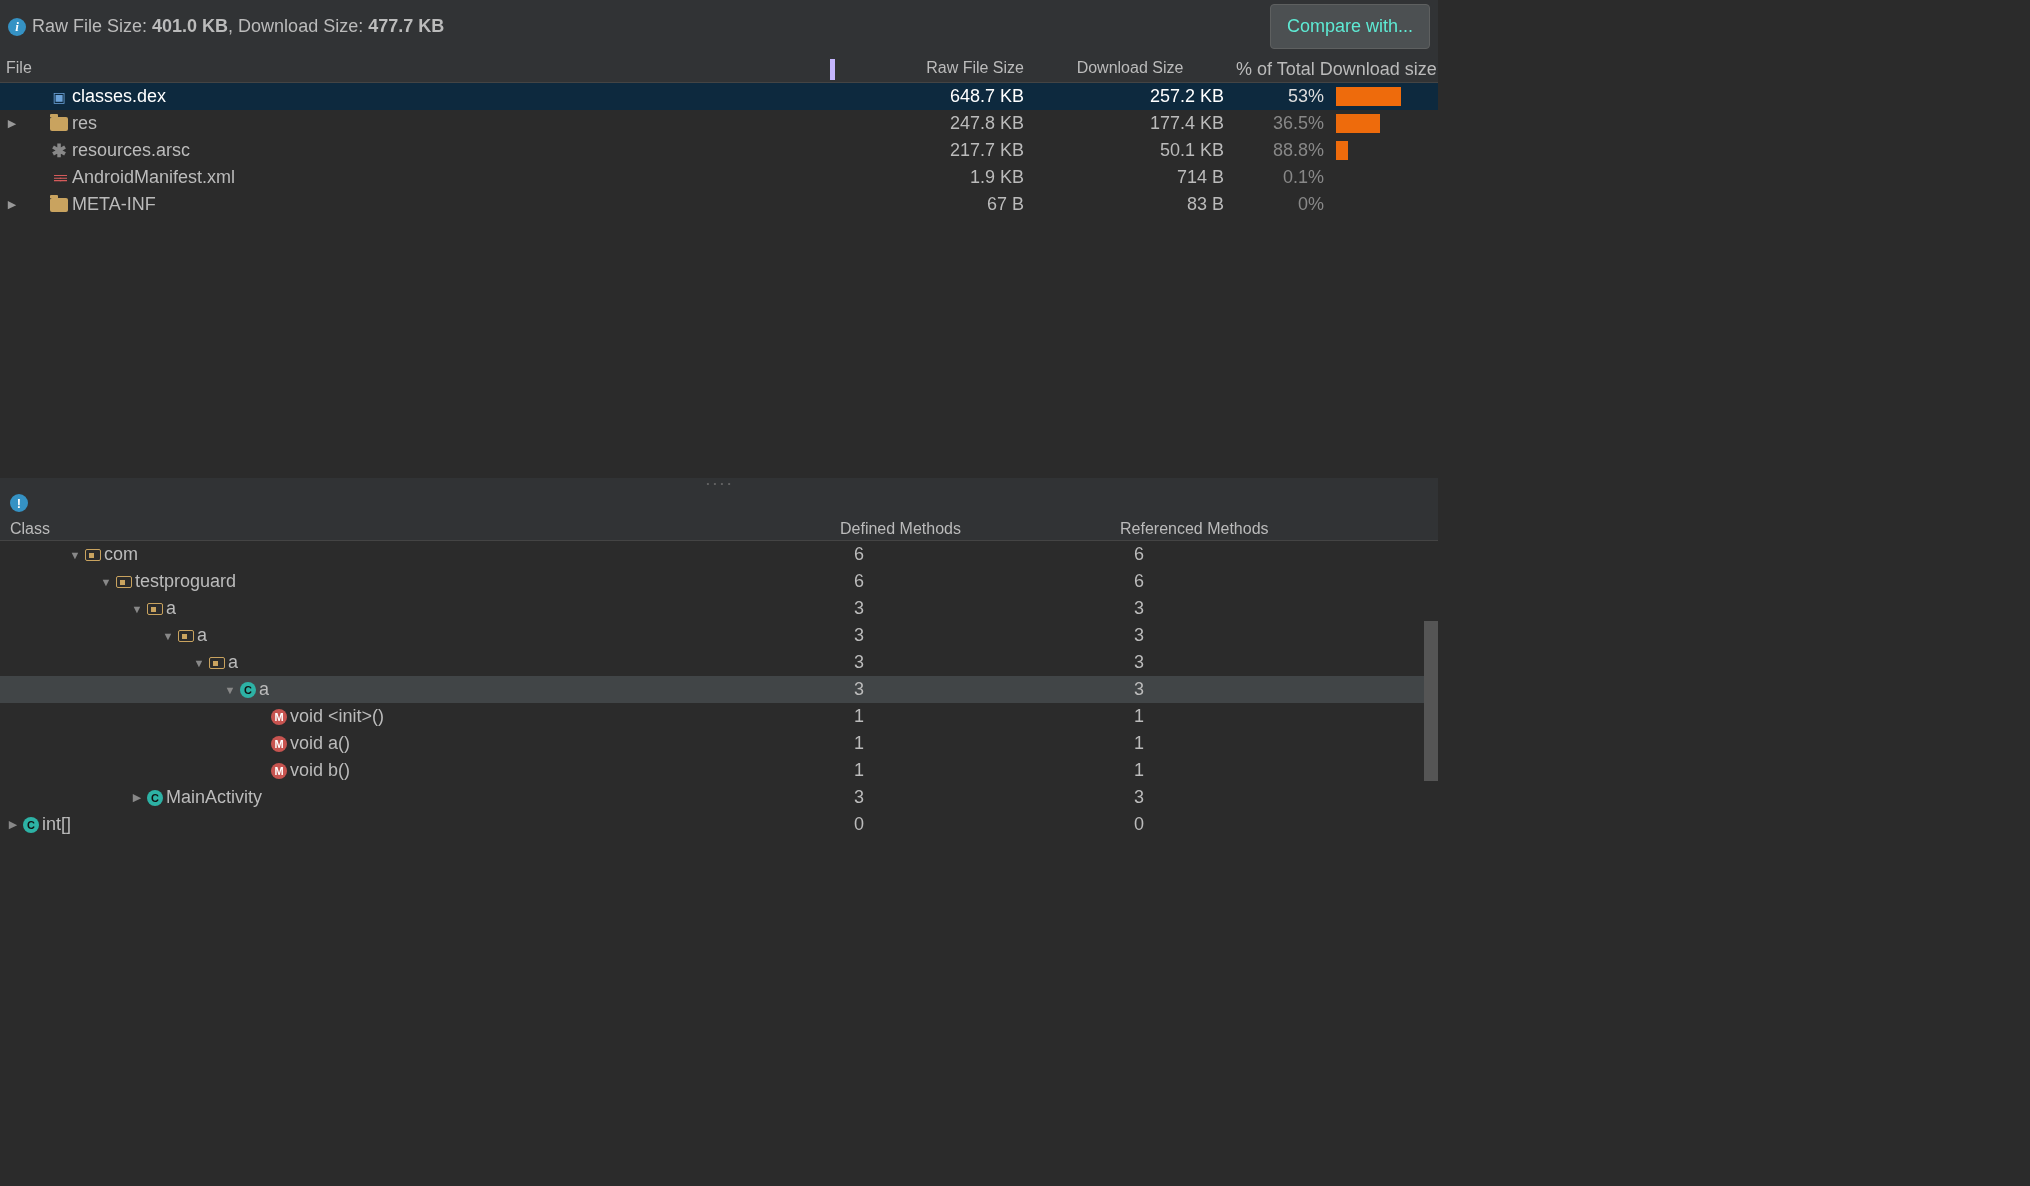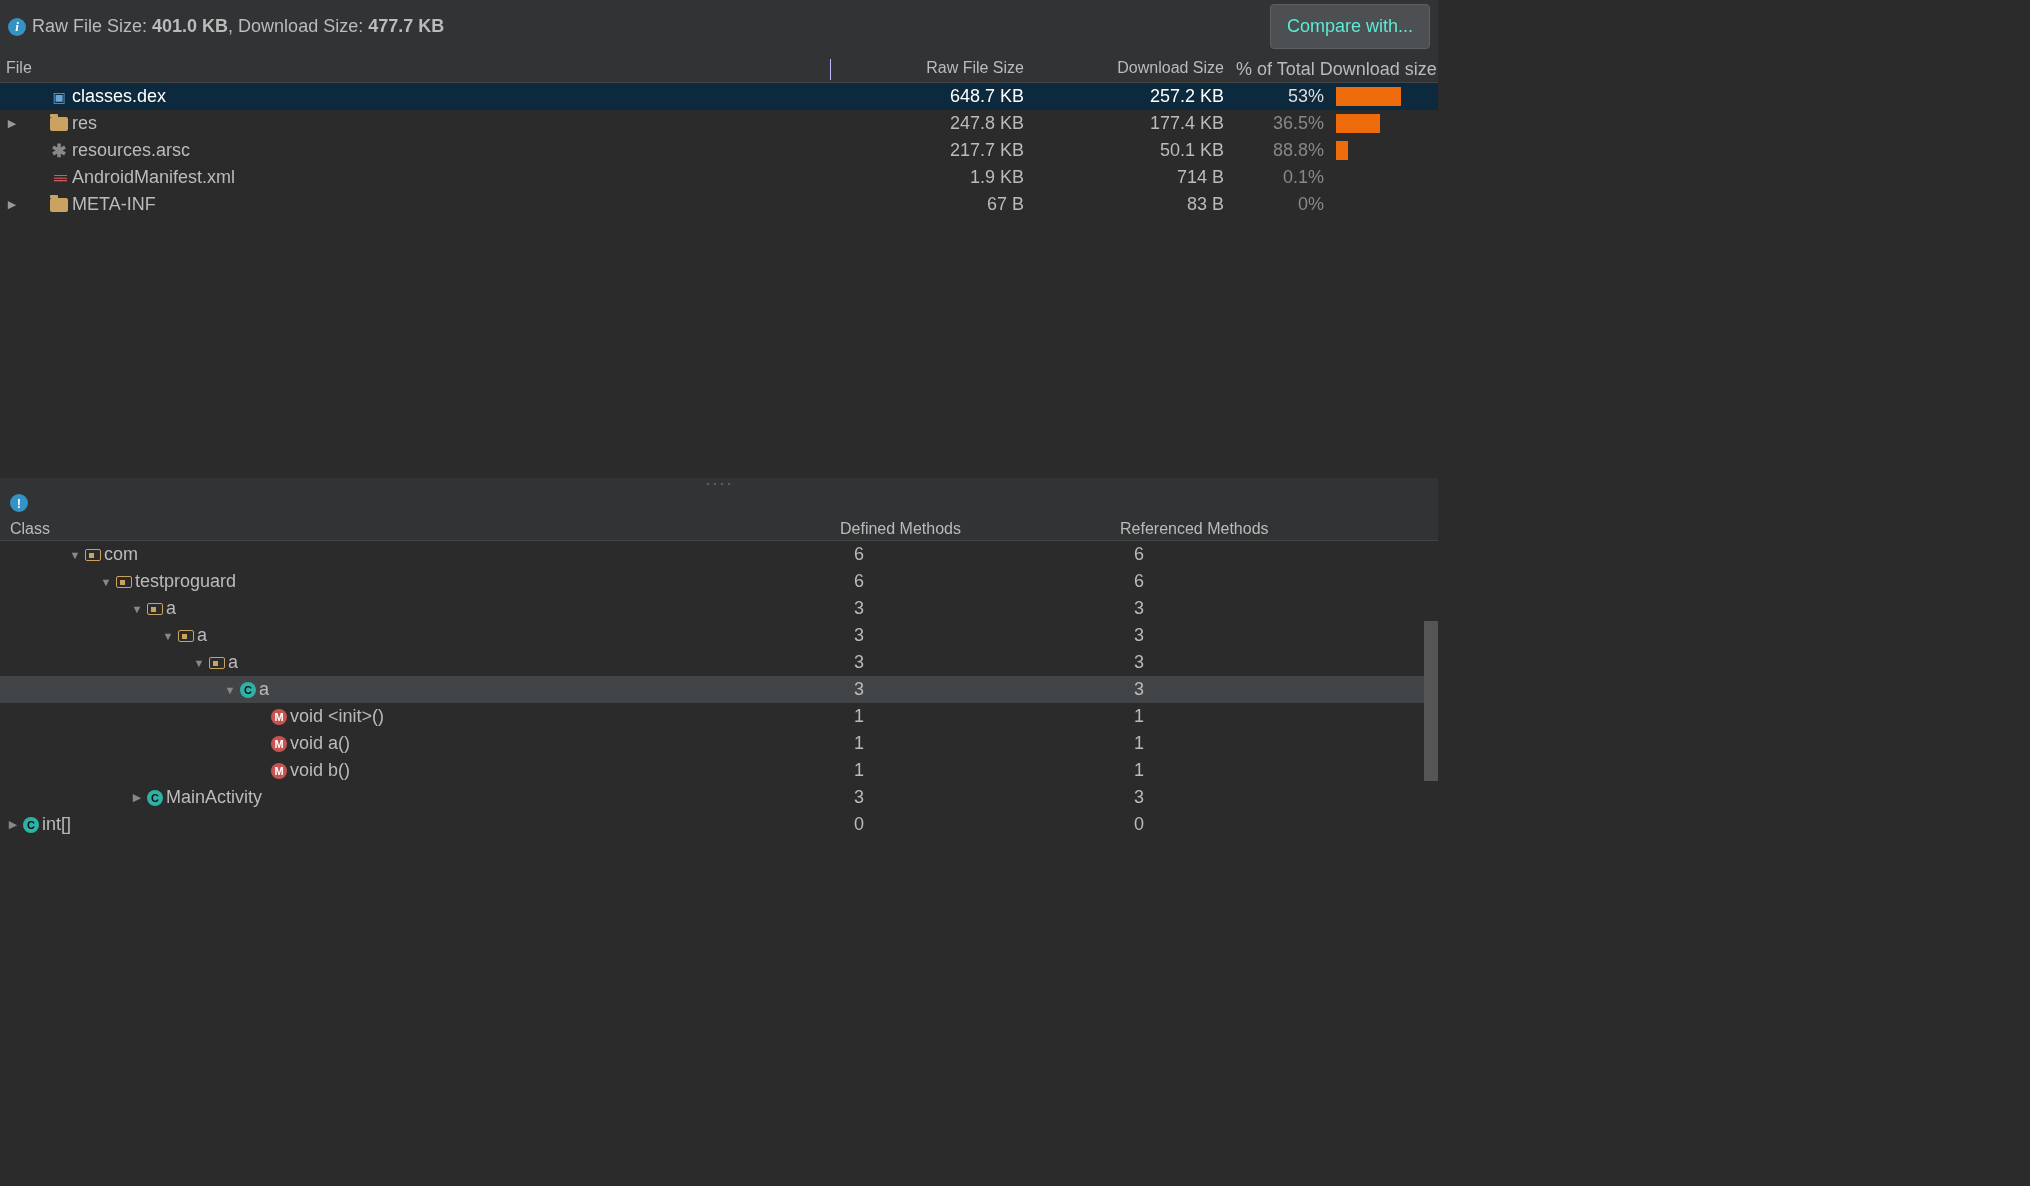--- a/index.html
+++ b/index.html
@@ -63,22 +63,22 @@
     display: grid;
     grid-template-columns: 830px 200px 200px 100px 110px;
     border-bottom: 1px solid #444;
     background: #313335;
     font-size: 16px;
     color: #bbbbbb;
     padding: 2px 0;
   }
   .table-header > div { padding: 0 6px; }
   .th-file { }
-  .th-raw { text-align: right; border-left: 1px solid #c4b5fd;}
-  .th-dl { text-align: right; }
+  .th-raw { text-align: right; border-left: 5px solid #c4b5fd;}
+  .th-dl { text-align: center; }
   .th-pct { text-align: right; white-space: nowrap; font-size:18px;}
 
   .file-table {
     height: 395px;
     background: #2b2b2b;
   }
   .file-row {
     display: grid;
     grid-template-columns: 830px 200px 200px 100px 110px;
     height: 27px;

